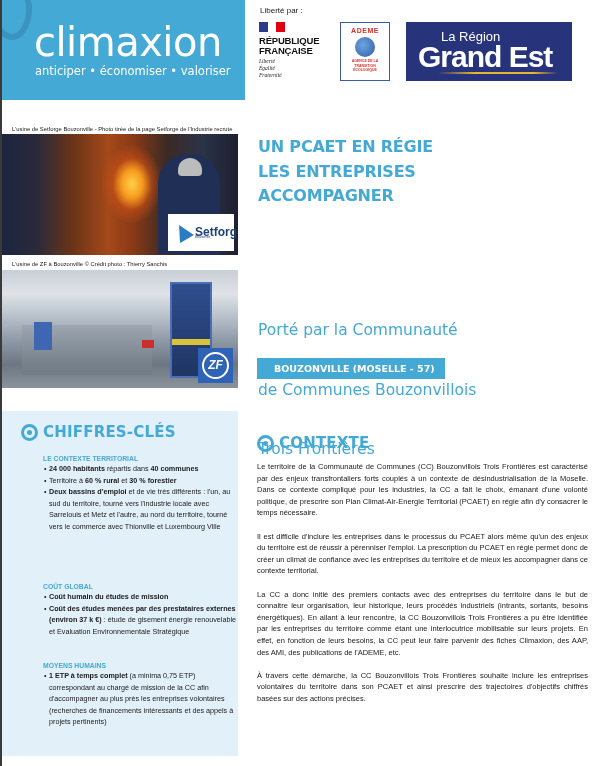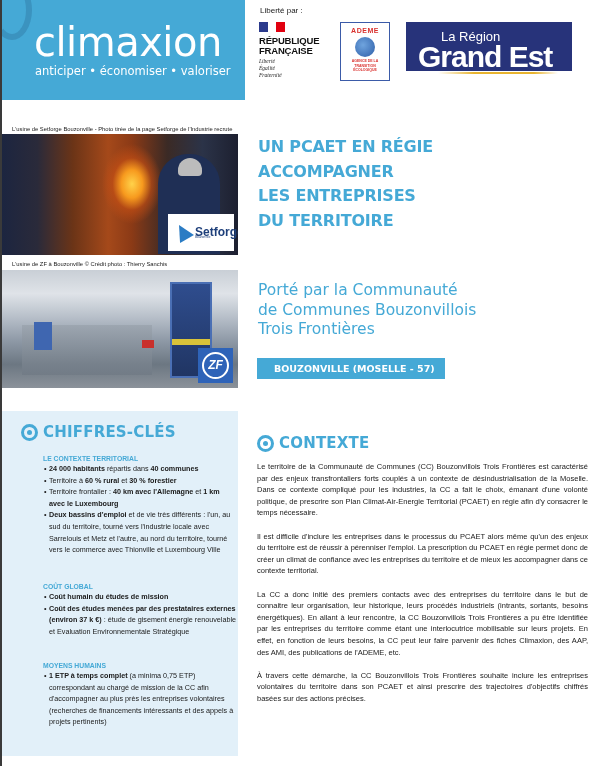--- a/index.html
+++ b/index.html
@@ -18,21 +18,21 @@
   .rf .flag { display: flex; width: 26px; height: 10px; margin-bottom: 4px; }
   .rf .flag span { flex: 1; }
   .rf .name { font-weight: bold; font-size: 9.5px; line-height: 10px; color: #111; letter-spacing: -0.2px; }
   .rf .motto { font-family: "Liberation Serif", serif; font-style: italic; font-size: 5.5px; line-height: 7px; color: #222; margin-top: 2px; }
 
   .ademe { position: absolute; left: 340px; top: 22px; width: 50px; height: 59px; border: 1.5px solid #3b5ba8; background: #fff; text-align: center; }
   .ademe .t { font-size: 7px; font-weight: bold; color: #d9312e; margin-top: 4px; letter-spacing: 0.5px; }
   .ademe .globe { width: 20px; height: 20px; border-radius: 50%; background: radial-gradient(circle at 40% 40%, #6fa4de, #2d5ea8); margin: 3px auto 2px; }
   .ademe .sub { font-size: 3.5px; font-weight: bold; color: #d9312e; line-height: 4.5px; }
 
-  .ge { position: absolute; left: 406px; top: 22px; width: 166px; height: 49px; background: #27337a; color: #fff; }
+  .ge { position: absolute; left: 406px; top: 22px; width: 166px; height: 59px; background: #27337a; color: #fff; }
   .ge .l1 { position: absolute; left: 35px; top: 7px; font-size: 13px; }
   .ge .l2 { position: absolute; left: 12px; top: 18px; font-size: 30px; font-weight: bold; letter-spacing: -1px; }
   .ge .bar { position: absolute; left: 32px; top: 50px; width: 120px; height: 2px; background: linear-gradient(90deg, rgba(232,180,48,0), #e8b430 30%, #e8b430 80%, rgba(232,180,48,0)); }
 
   
   .cap { position: absolute; font-size: 5.8px; color: #222; white-space: nowrap; }
   .cap1 { left: 12px; top: 126px; }
   .cap2 { left: 12px; top: 261px; }
   .photo { position: absolute; left: 2px; width: 236px; overflow: hidden; }
   .photo1 { top: 134px; height: 121px; background:
@@ -52,21 +52,21 @@
   .photo2 .bench { position: absolute; left: 20px; top: 55px; width: 130px; height: 50px; background: linear-gradient(180deg, #9aa3ad, #707a85); opacity: 0.8; }
   .photo2 .blue1 { position: absolute; left: 32px; top: 52px; width: 18px; height: 28px; background: #3f66b0; }
   .photo2 .red1 { position: absolute; left: 140px; top: 70px; width: 12px; height: 8px; background: #c9302c; }
   .photo2 .zf { position: absolute; left: 196px; top: 78px; width: 35px; height: 35px; background: #2e63b8; }
   .photo2 .zf span { position: absolute; left: 4px; top: 4px; width: 27px; height: 27px; border: 2px solid #fff; border-radius: 50%; color: #fff; font-weight: bold; font-size: 12px; text-align: center; line-height: 23px; font-style: italic; }
 
   
   .title { position: absolute; left: 258px; top: 135px; font-family: "DejaVu Sans", sans-serif; font-weight: bold; font-size: 16px; line-height: 24.5px; color: #45a9d6; letter-spacing: -0.2px; }
   .title div { white-space: nowrap; }
   .subtitle { position: absolute; left: 258px; top: 281px; font-family: "DejaVu Sans", sans-serif; font-size: 15.5px; line-height: 19.5px; color: #45a9d6; }
-  .subtitle div { white-space: nowrap; }
+  .subtitle div { white-space: nowrap; margin-top: 40px; }
   .location { position: absolute; left: 257px; top: 358px; width: 188px; height: 21px; background: #45a9d6; color: #fff; font-family: "DejaVu Sans", sans-serif; font-weight: bold; font-size: 9.5px; line-height: 21px; padding-left: 17px; white-space: nowrap; }
 
   
   .kf { position: absolute; left: 2px; top: 411px; width: 236px; height: 345px; background: #e2f0f9; padding-left: 37px; }
   .sec-head { position: absolute; display: flex; align-items: center; font-family: "DejaVu Sans", sans-serif; font-weight: bold; color: #45a9d6; font-size: 15px; letter-spacing: 0.2px; }
   .sec-head .ico { width: 17px; height: 17px; border-radius: 50%; border: 3px solid #45a9d6; position: relative; margin-right: 5px; }
   .sec-head .ico::after { content: ""; position: absolute; left: 3px; top: 3px; width: 5px; height: 5px; border-radius: 50%; background: #45a9d6; }
   .kf .sec-head { left: 19px; top: 12px; }
   .kf .sub { position: absolute; left: 41px; font-size: 6.8px; font-weight: bold; color: #45a9d6; white-space: nowrap; }
   .kf ul { position: absolute; left: 42px; list-style: none; font-size: 7.2px; line-height: 11.6px; color: #1a1a1a; width: 192px; }
@@ -138,42 +138,40 @@
   <div class="blue1"></div>
   <div class="red1"></div>
   <div class="rack"></div>
   <div class="zf">
       <span>ZF</span>
     </div>
 </div>
 
 <div class="title">
   <div>UN PCAET EN RÉGIE</div>
+  <div>LES ENTREPRISES</div>
   <div>ACCOMPAGNER</div>
-  <div>LES ENTREPRISES</div>
-  <div>DU TERRITOIRE</div>
 </div>
 <div class="subtitle">
   <div>Porté par la Communauté</div>
   <div>de Communes Bouzonvillois</div>
   <div>Trois Frontières</div>
 </div>
 <div class="location">BOUZONVILLE (MOSELLE - 57)</div>
 
 <div class="kf">
   <div class="sec-head">
     <span class="ico"></span>
     <span>CHIFFRES-CLÉS</span>
   </div>
 
   <div class="sub" style="top:44px">LE CONTEXTE TERRITORIAL</div>
   <ul style="top:52px">
     <li><b>24 000 habitants</b><span> répartis dans </span><b>40 communes</b></li>
     <li><span>Territoire à </span><b>60 % rural</b><span> et </span><b>30 % forestier</b></li>
-    <li><span>Territoire frontalier : </span><b>40 km avec l'Allemagne</b><span> et </span><b>1 km avec le Luxembourg</b></li>
     <li><b>Deux bassins d'emploi</b><span> et de vie très différents : l'un, au sud du territoire, tourné vers l'industrie locale avec Sarrelouis et Metz et l'autre, au nord du territoire, tourné vers le commerce avec Thionville et Luxembourg Ville</span></li>
   </ul>
 
   <div class="sub" style="top:172px">COÛT GLOBAL</div>
   <ul style="top:180px">
     <li><b>Coût humain du études de mission</b></li>
     <li><b>Coût des études menées par des prestataires externes (environ 37 k €)</b><span> : étude de gisement énergie renouvelable et Evaluation Environnementale Stratégique</span></li>
   </ul>
 
   <div class="sub" style="top:251px">MOYENS HUMAINS</div>

